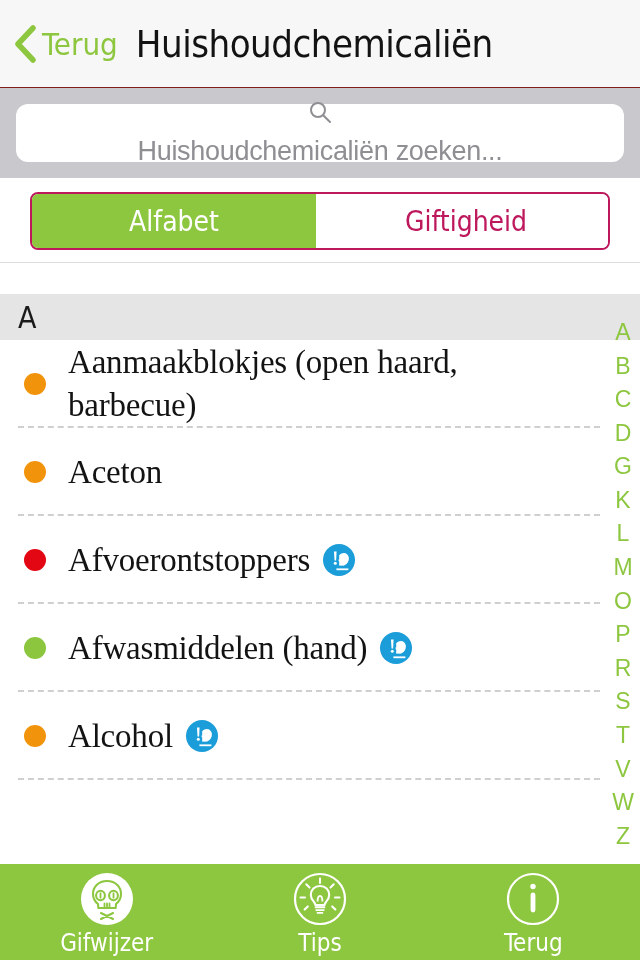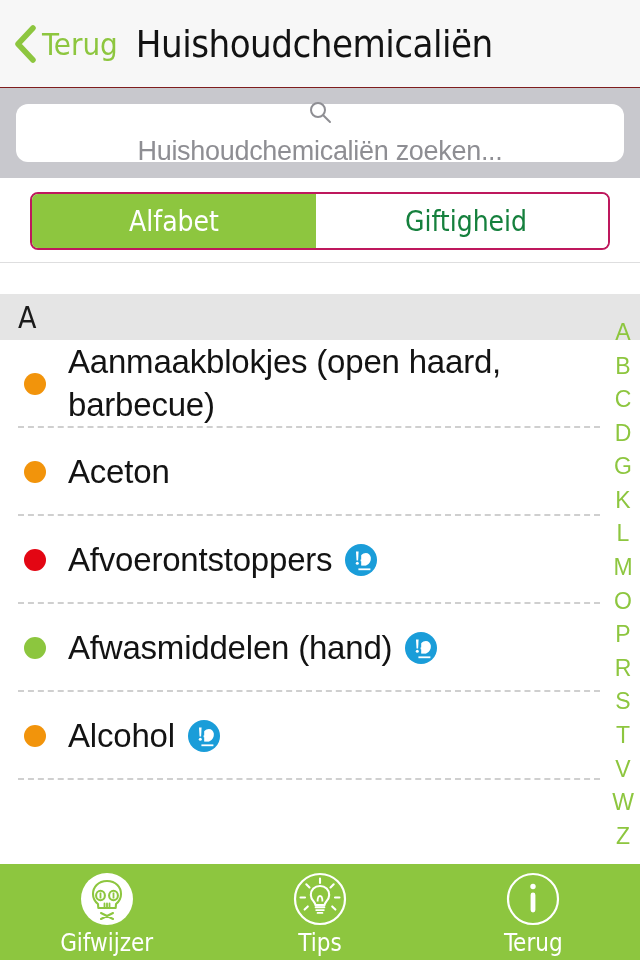--- a/index.html
+++ b/index.html
@@ -89,21 +89,21 @@
   .segmented {
     display:flex; height: 58px;
     border: 2px solid #be185d; border-radius: 8px; overflow:hidden;
   }
   .seg {
     flex: 1; display:flex; align-items:center; justify-content:center;
     font-family: "DejaVu Sans Condensed", "Liberation Sans Narrow", "DejaVu Sans", sans-serif;
     font-size: 28px; cursor:pointer;
   }
   .seg.on { background:#8dc63f; color:#ffffff; }
-  .seg.off { background:#ffffff; color:#15803d;margin-left:8px; }
+  .seg.off { background:#ffffff; color:#be185d;margin-left:8px; }
 
   
   .listarea {
     position:absolute; left:0; right:0;
     top: 294px; bottom: 96px;
     overflow:hidden; background:#fff;
   }
   .section-head {
     height: 46px; background:#e5e5e5;
     display:flex; align-items:center;
@@ -121,21 +121,21 @@
   }
   .row .sep {
     position:absolute; left: 18px; right: 40px; bottom: 0;
     border-bottom: 2px dashed #cfcfcf;
   }
   .dot {
     width: 22px; height: 22px; border-radius: 50%;
     flex: none; margin-right: 22px;
   }
   .row-label {
-    font-family: Liberation Sans, sans-serif;
+    font-family: Liberation Serif, serif;
     font-size: 33px; color:#131313; line-height: 1.30;
     letter-spacing: -0.2px;
     max-width: 470px;
   }
   .row-tag { margin-left: 12px; flex:none; display:inline-flex; }
   .glove-icon { width: 34px; height: 34px; display:block; }
 
   
   .indexbar {
     position:absolute; right: 0; top: 294px; bottom: 96px;

